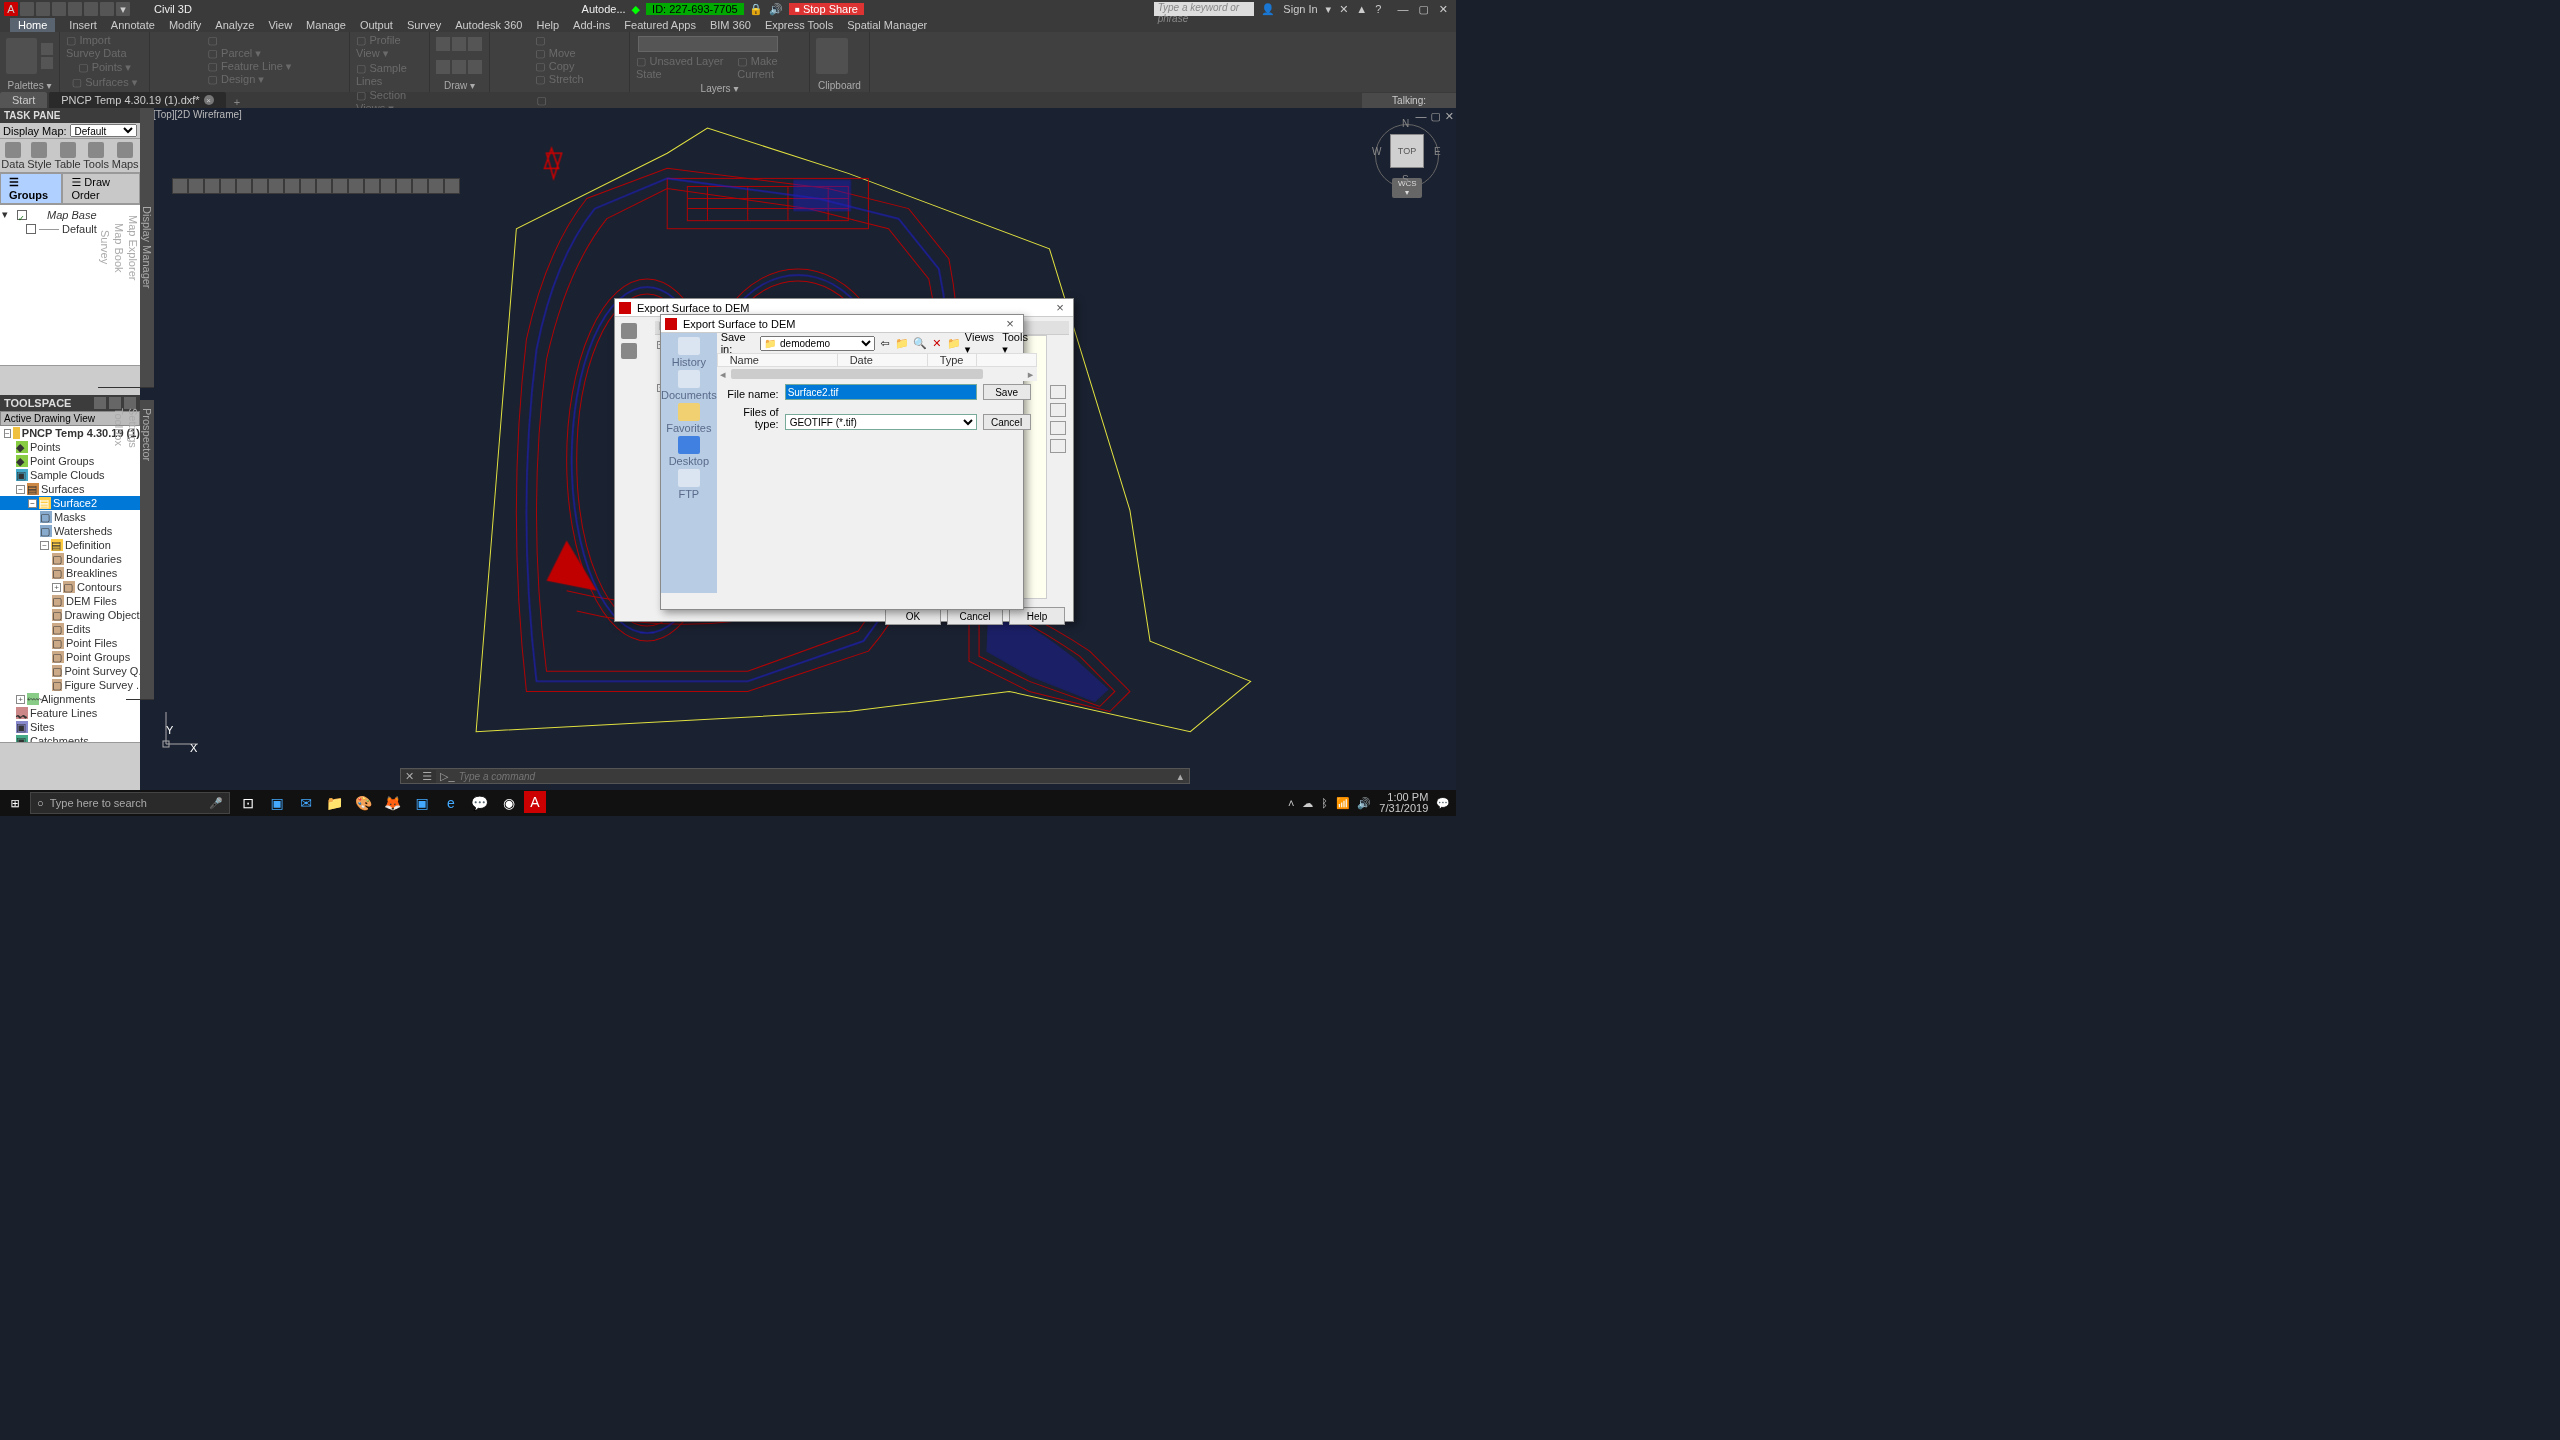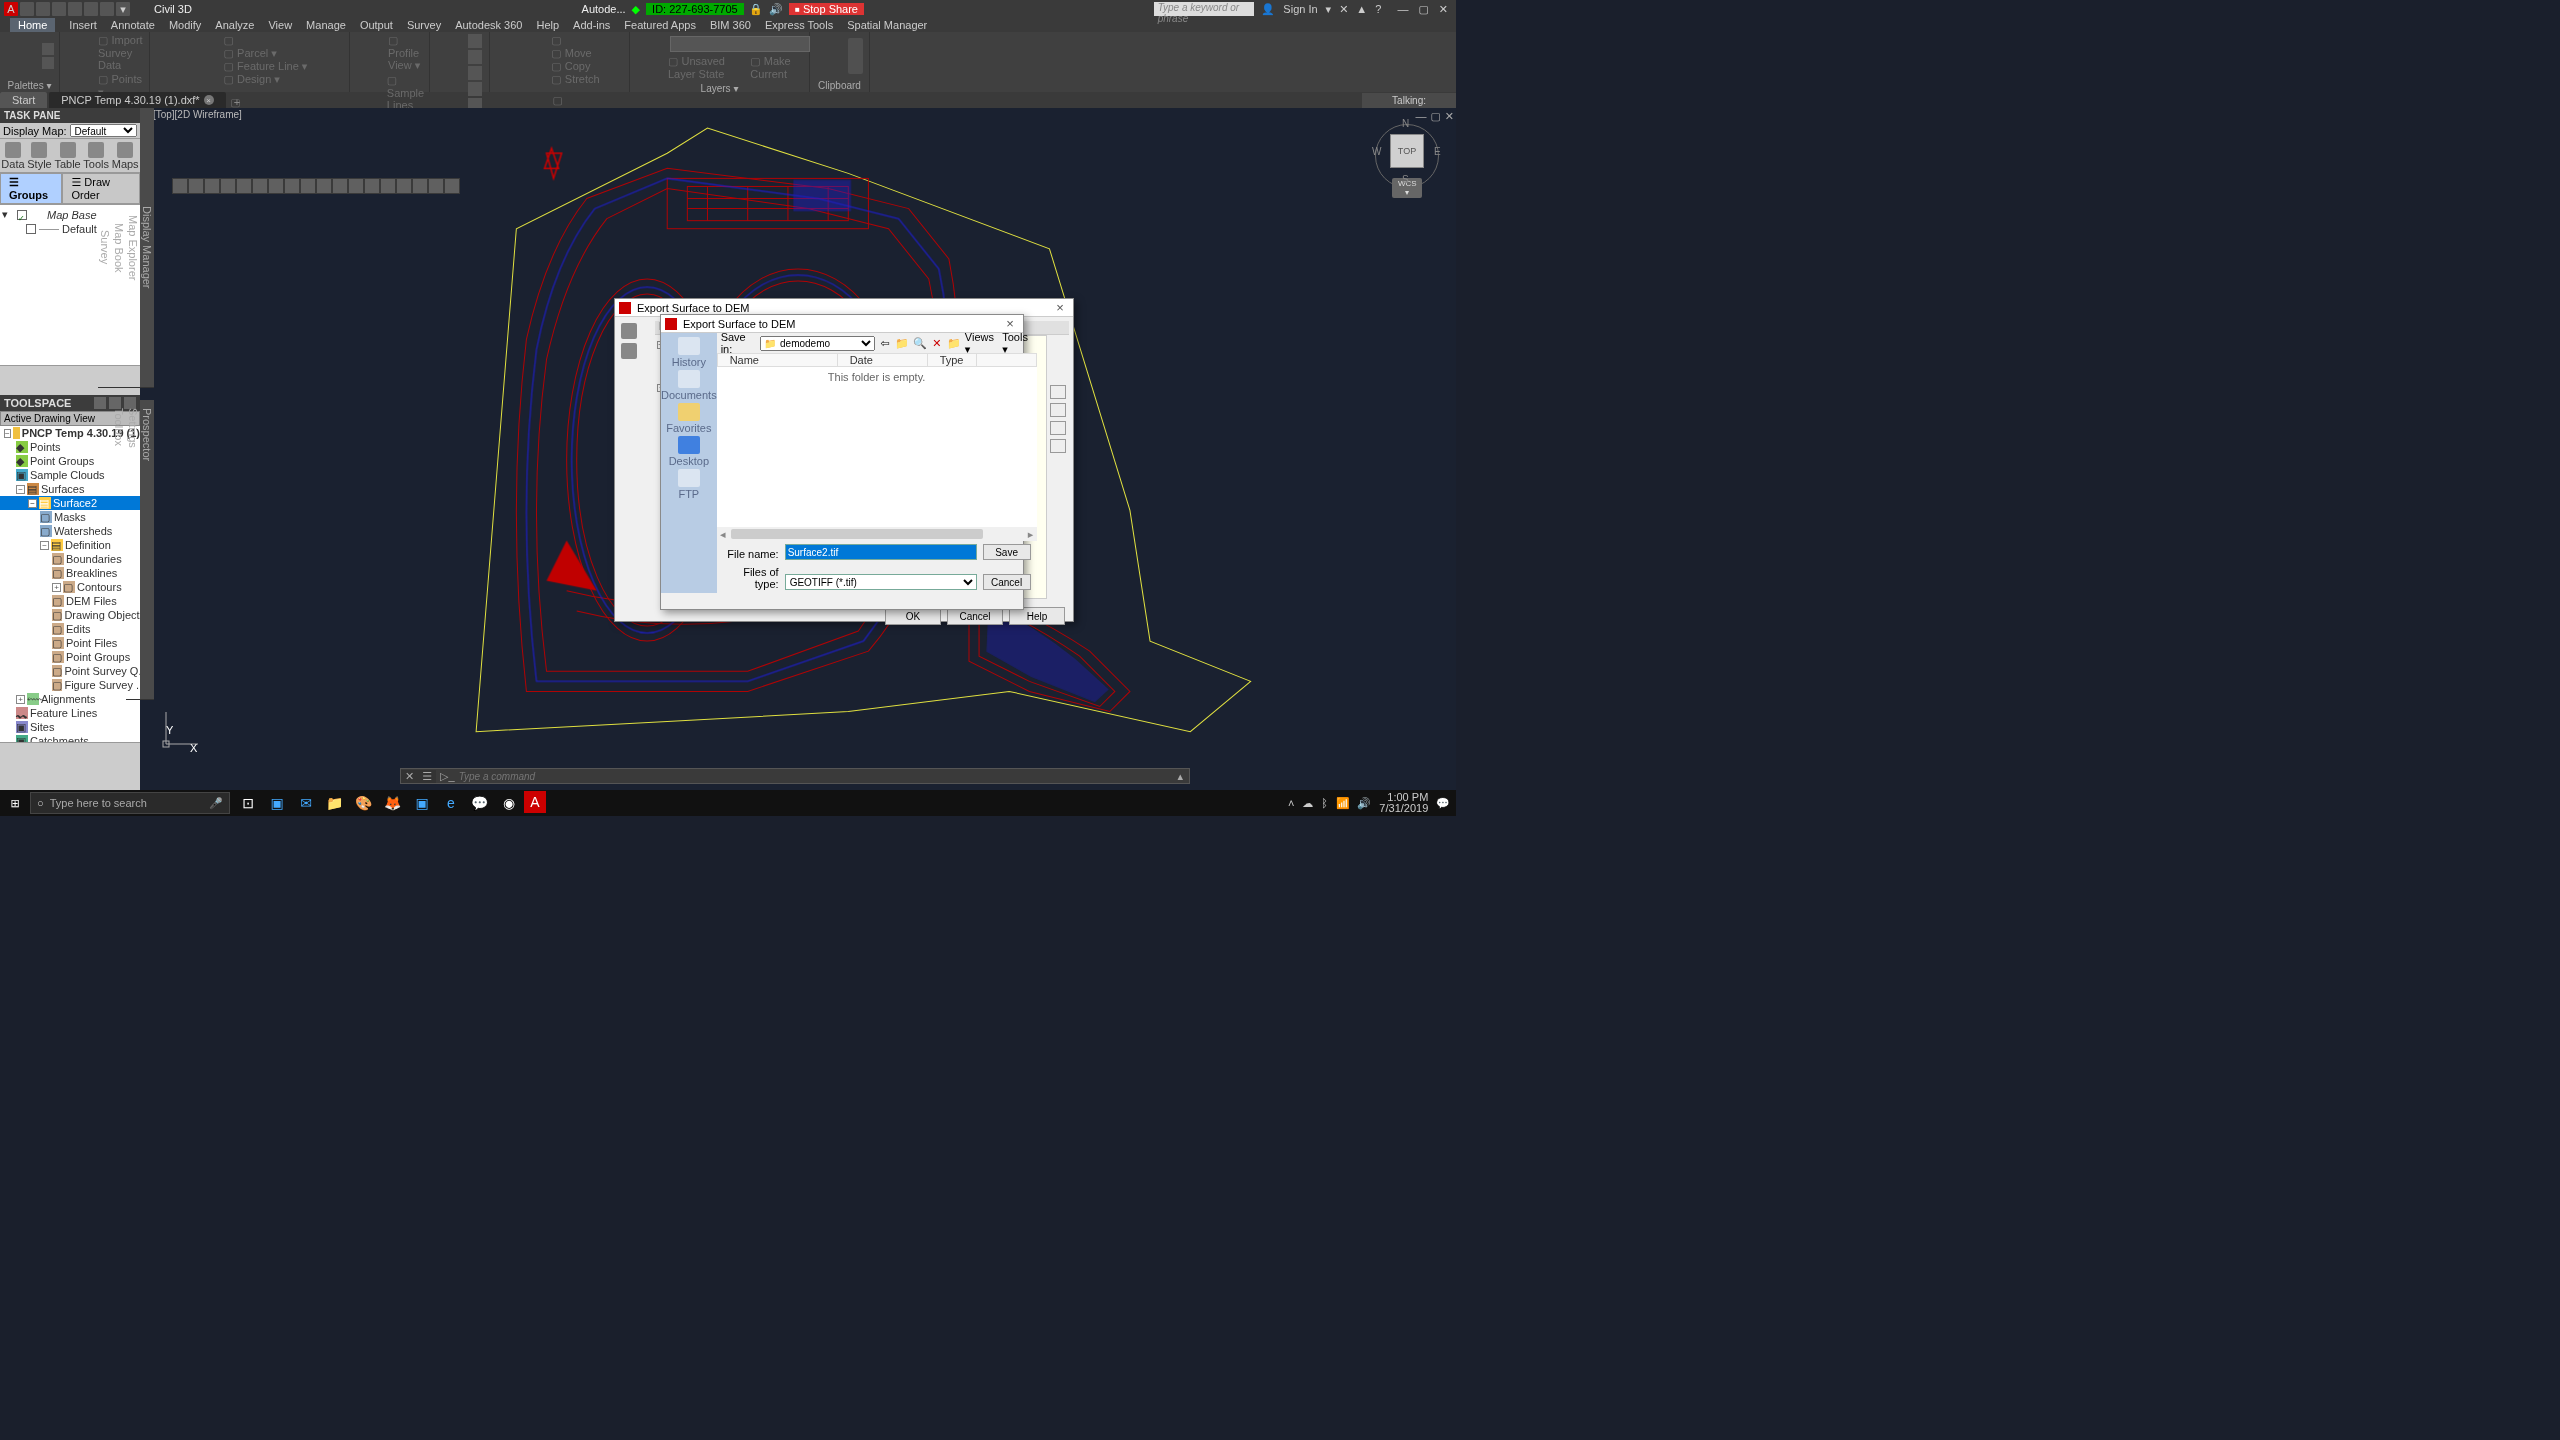--- a/index.html
+++ b/index.html
@@ -13,21 +13,21 @@
 .titlebar .stop { background:#d33; color:#fff; padding:0 6px; display:flex; align-items:center; gap:3px; }
 .titlebar .stop::before { content:"■"; font-size:8px; }
 .titlebar .right { display:flex; align-items:center; gap:8px; }
 .titlebar .search { width:100px; height:14px; background:#ddd; color:#888; padding:0 4px; font-size:10px; font-style:italic; }
 .titlebar .signin { color:#ccc;text-align:center; }
 .titlebar .winbtns { display:flex; gap:10px; padding:0 8px; color:#ccc; }
 .menubar { height:14px; background:#3a3a3a; display:flex; gap:14px; padding:0 10px; color:#ccc; font-size:10px; align-items:center; }
 .menubar span:first-child { background:#5a6470; color:#fff; padding:0 8px; height:14px; display:inline-flex; align-items:center; }
 .ribbon { height:60px; background:#404040; display:flex; }
 .ribbon .panel { border-right:1px solid #333; display:flex; flex-direction:column; }
-.ribbon .ptop { flex:1; display:flex; align-items:center; padding:2px 6px; gap:4px;margin-left:32px; }
+.ribbon .ptop { flex:1; display:flex; align-items:center; padding:2px 6px; gap:4px; }
 .ribbon .plabel { text-align:center; color:#aaa; font-size:10px; padding:1px 0; }
 .ribbon .bigbtn { width:32px; height:36px; background:#505050; border-radius:2px; }
 .ribbon .ghost { color:#6a6a6a; font-size:10px; display:flex; flex-direction:column; gap:2px; }
 .ribbon .ghost div::before { content:"▢ "; }
 .ribbon .layersel { width:140px; height:16px; background:#555; border:1px solid #666; margin:2px; }
 .tabstrip { height:16px; background:#3a3a3a; display:flex; align-items:flex-end; }
 .tabstrip .tab { background:#555; color:#ccc; padding:2px 12px; font-size:10px; border-radius:2px 2px 0 0; margin-right:2px; display:flex; align-items:center; gap:4px; }
 .tabstrip .tab.active { background:#2a2a2a; }
 .tabstrip .tab .x { width:10px; height:10px; background:#777; border-radius:50%; font-size:8px; display:inline-flex; align-items:center; justify-content:center; }
 .tabstrip .plus { color:#888; padding:0 6px; }
@@ -692,21 +692,20 @@
         <span class="nic" style="color:#c00">✕</span>
         <span class="nic">📁</span>
         <span>Views ▾</span>
         <span>Tools ▾</span>
       </div>
       <div class="fhdr">
         <div style="width:120px">Name</div>
         <div style="width:90px">Date modified</div>
         <div>Type</div>
       </div>
-      <div class="flist"><span>This folder is empty.</span></div>
       <div class="hscroll">
           <span class="tr">◂</span>
           <div class="thumb"></div>
           <span style="width:40px"></span>
           <span class="tr">▸</span>
         </div>
       <div class="frow">
         <label>File name:</label>
         <div class="inp"><input value="Surface2.tif" style=""></div>
         <button>Save</button>

